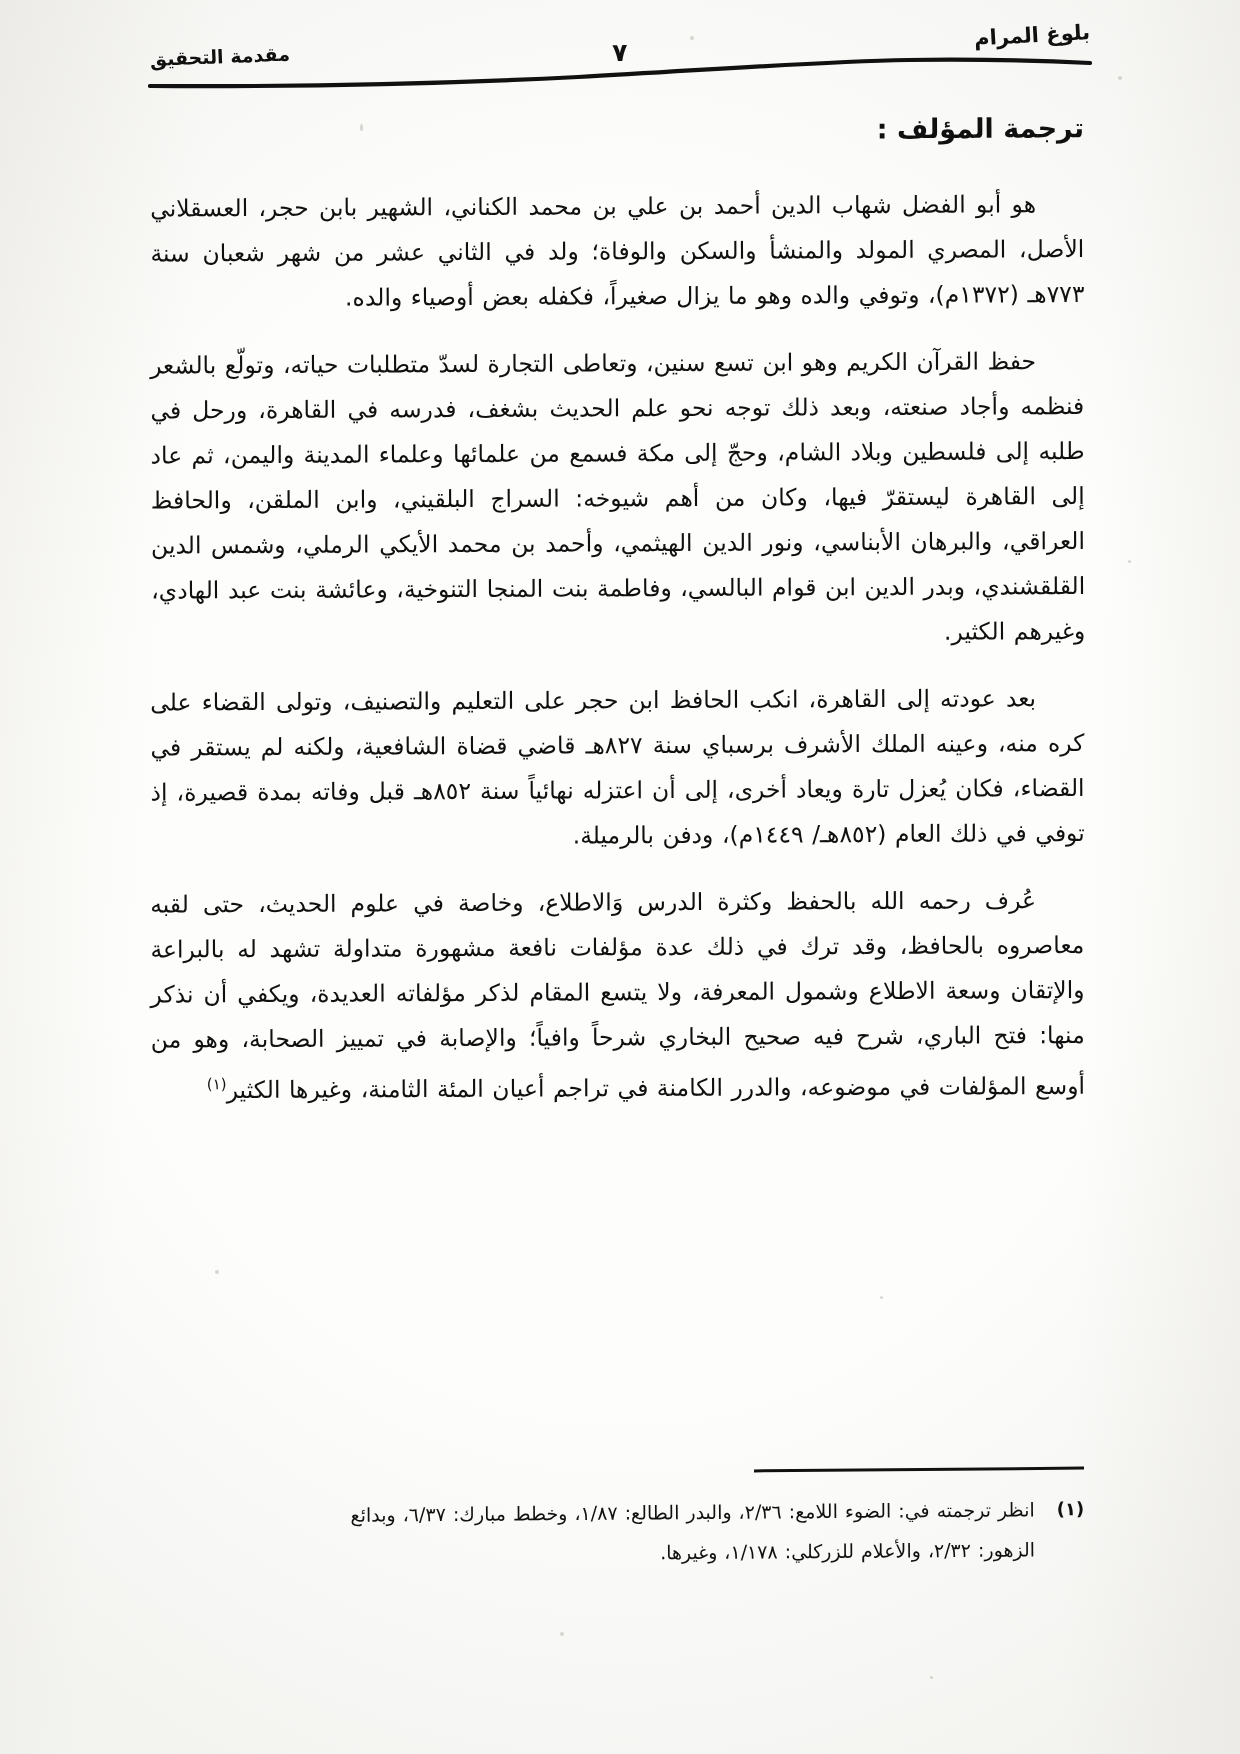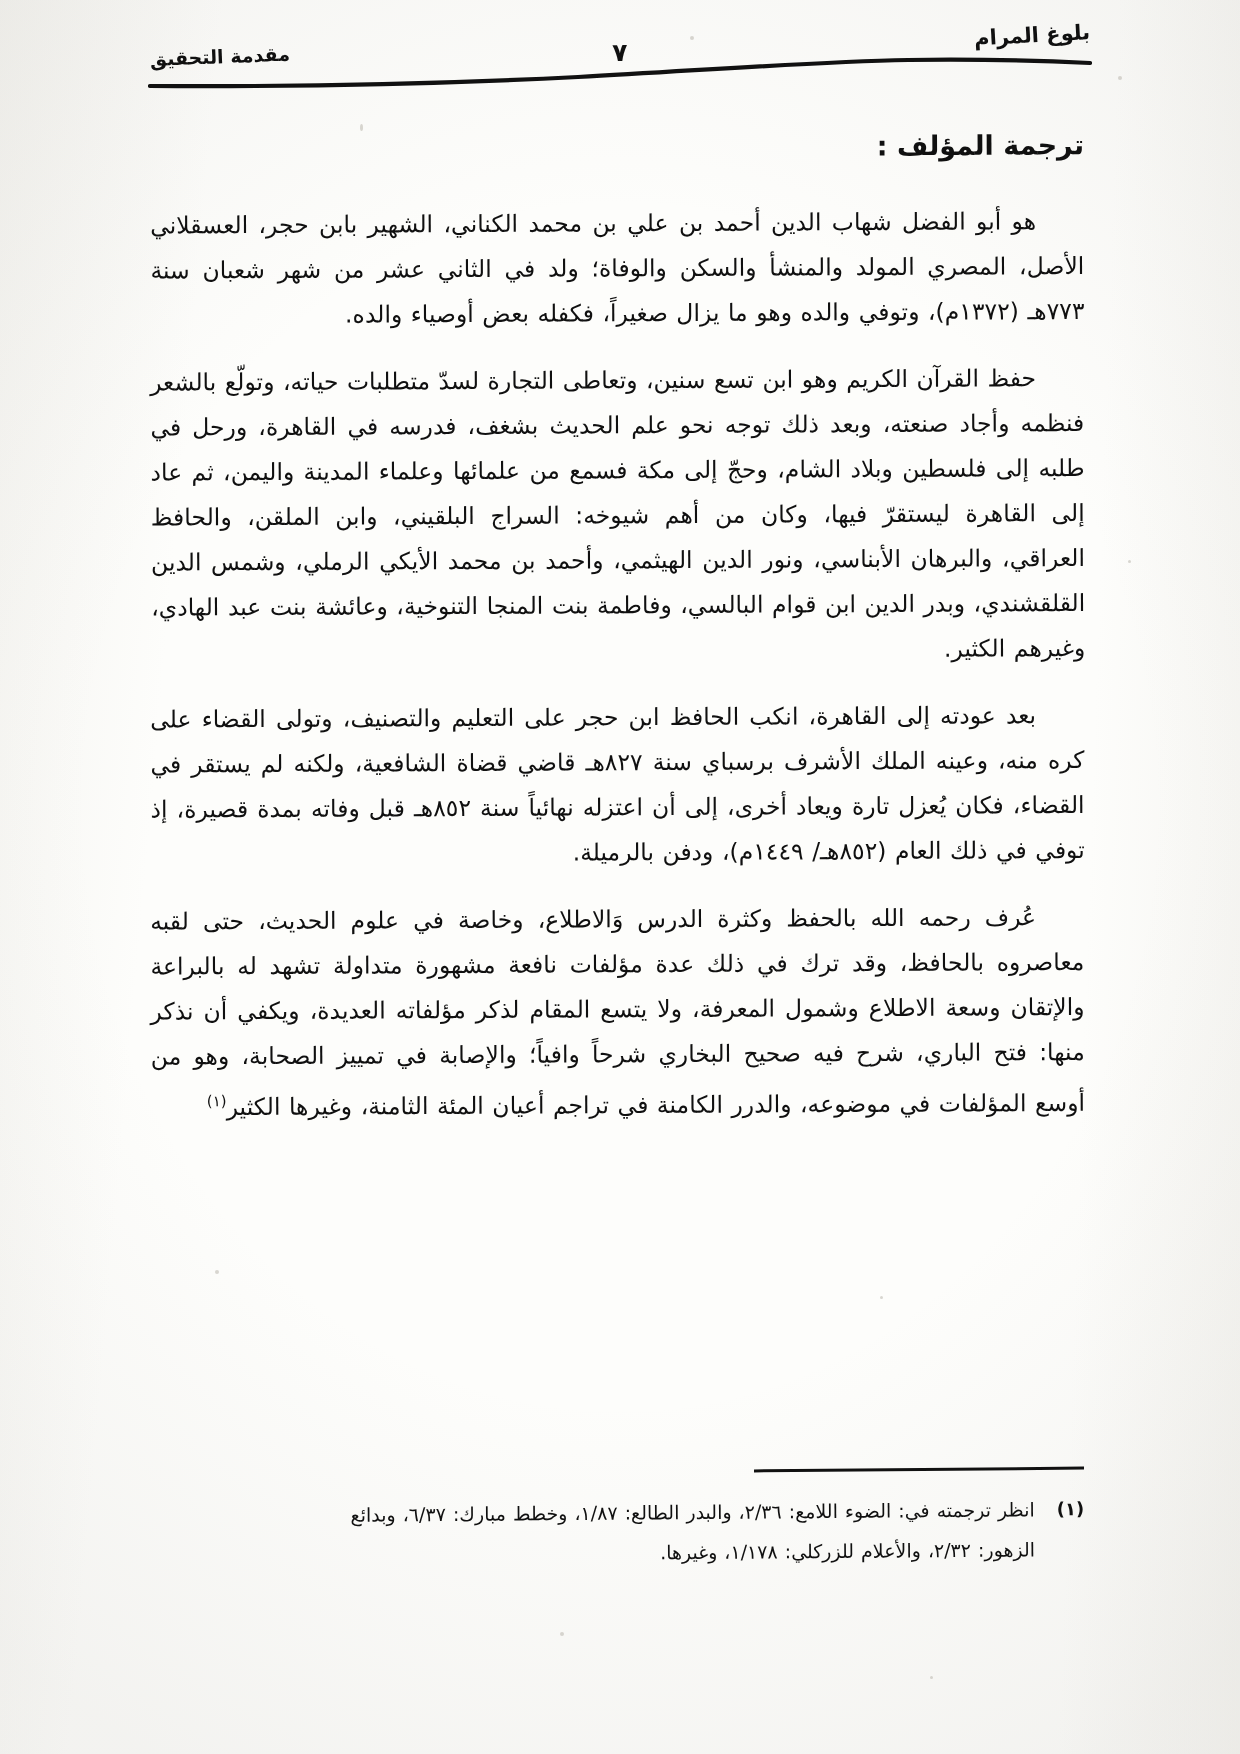--- a/index.html
+++ b/index.html
@@ -74,21 +74,21 @@
     top: 56px;
     right: 148px;
     left: 148px;
     height: 34px;
   }
   .rule-wrap svg { display: block; width: 100%; height: 34px; }
 
   
   .body {
     position: absolute;
-    top: 132px;
+    top: 115px;
     right: 156px;
     left: 150px;
   }
   .section-title {
     font-size: 27px;
     font-weight: bold;
     text-align: right;
     margin: 0 0 36px 0;
     letter-spacing: -0.2px;
     transform: rotate(-0.35deg);

